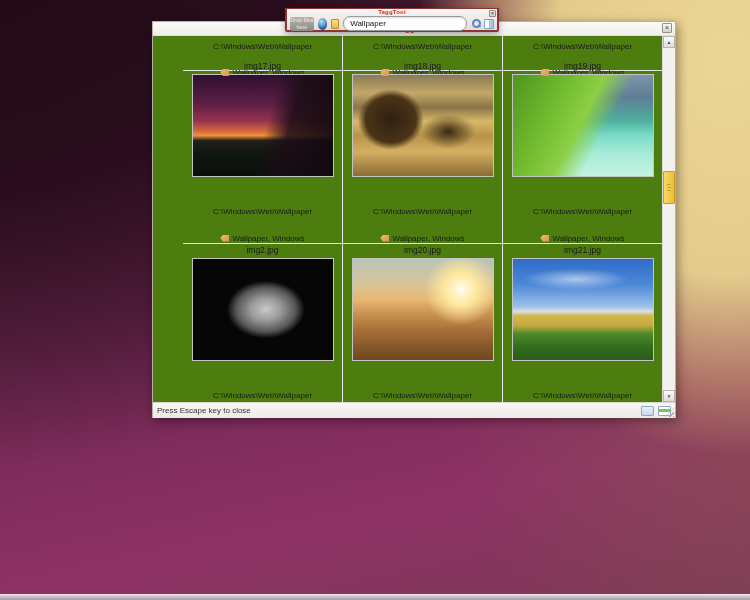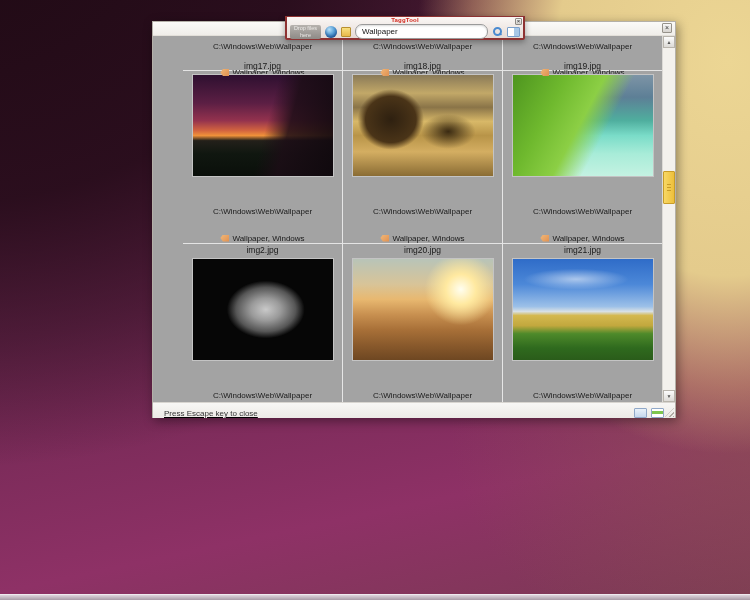--- a/index.html
+++ b/index.html
@@ -18,21 +18,21 @@
       linear-gradient(168deg, #56203e 0%, #6d2750 45%, #8e3166 78%, #7c3a54 100%);
   }
   .taskbar-edge{
     position:absolute;left:0;right:0;bottom:0;height:5px;
     background:linear-gradient(#ded5dc,#a99ba7);
     border-top:1px solid #efe9ee;
   }
 
   
   .toolbar-window{
-    position:absolute;left:285px;top:16px;width:240px;height:24px;
+    position:absolute;left:285px;top:8px;width:214px;height:24px;
     border:2px solid #8e3232;border-top-width:1px;border-radius:0 0 2px 2px;
     background:linear-gradient(#faf7f5,#e6dbd6);
     box-shadow:0 2px 6px rgba(0,0,0,.35);
     box-sizing:border-box;
   }
   .tb-titlebar{position:relative;height:7px;}
   .tb-title{
     position:absolute;left:0;right:0;top:0;text-align:center;
     font-size:6px;font-weight:bold;color:#d2281e;line-height:7px;letter-spacing:.2px;
   }
@@ -92,21 +92,21 @@
   .win-title{
     position:absolute;left:0;right:0;top:0;text-align:center;
     font-size:8px;font-weight:bold;color:#d2281e;line-height:13px;letter-spacing:.2px;
   }
   .win-close{
     position:absolute;right:3px;top:1px;width:10px;height:10px;
     background:linear-gradient(#f8f8f8,#d6d3ce);border:1px solid #96928a;border-radius:1px;
     font-size:7px;line-height:8px;text-align:center;color:#333;box-sizing:border-box;
   }
   .win-body{display:flex;height:366px;}
-  .grid-viewport{flex:1;overflow:hidden;background:#a3a3a3;padding-left:30px;}
+  .grid-viewport{flex:1;overflow:hidden;background:#4d7c0f;padding-left:30px;}
   .grid-row{display:flex;}
   .grid-row.partial{height:34px;border-bottom:1px solid #e4e4e4;}
   .grid-row.full{height:172px;border-bottom:1px solid #e4e4e4;align-items:flex-end;}
   .grid-row.clipped{height:160px;}
   .cell{
     flex:1;min-width:0;border-right:1px solid #e6e6e6;
     display:flex;flex-direction:column;align-items:center;
   }
   .cell:last-child{border-right:none;}
   .cell-filename{font-size:8.5px;color:#1a1a1a;line-height:12px;height:12px;}
@@ -158,21 +158,21 @@
   }
   .scroll-thumb::after{
     content:"";position:absolute;left:3px;right:3px;top:12px;height:8px;
     background:repeating-linear-gradient(to bottom,#c89c28 0 1px,transparent 1px 3px);
   }
 
   
   .statusbar{
     height:16px;border-top:1px solid #d8d5d0;
     background:linear-gradient(#f8f7f5,#eceae6);
-    display:flex;align-items:flex-end;padding:0 11px;box-sizing:border-box;position:relative;text-decoration:underline;
+    display:flex;align-items:center;padding:0 4px;box-sizing:border-box;position:relative;
   }
   .status-text{flex:1;font-size:8px;color:#333;}
   .view-icon{width:13px;height:10px;border:1px solid #90a8c8;border-radius:1px;box-sizing:border-box;margin-left:4px;}
   .view-icon.grid{background:linear-gradient(#e9f1f9,#c6d7ec);}
   .view-icon.list{background:linear-gradient(to bottom,#ffffff 0 25%,#7ec64e 25% 60%,#ffffff 60% 100%);}
   .resize-grip{
     position:absolute;right:1px;bottom:1px;width:9px;height:9px;
     clip-path:polygon(100% 0,100% 100%,0 100%);
     background:repeating-linear-gradient(135deg,#b0aca4 0 1px,transparent 1px 3px);
   }

